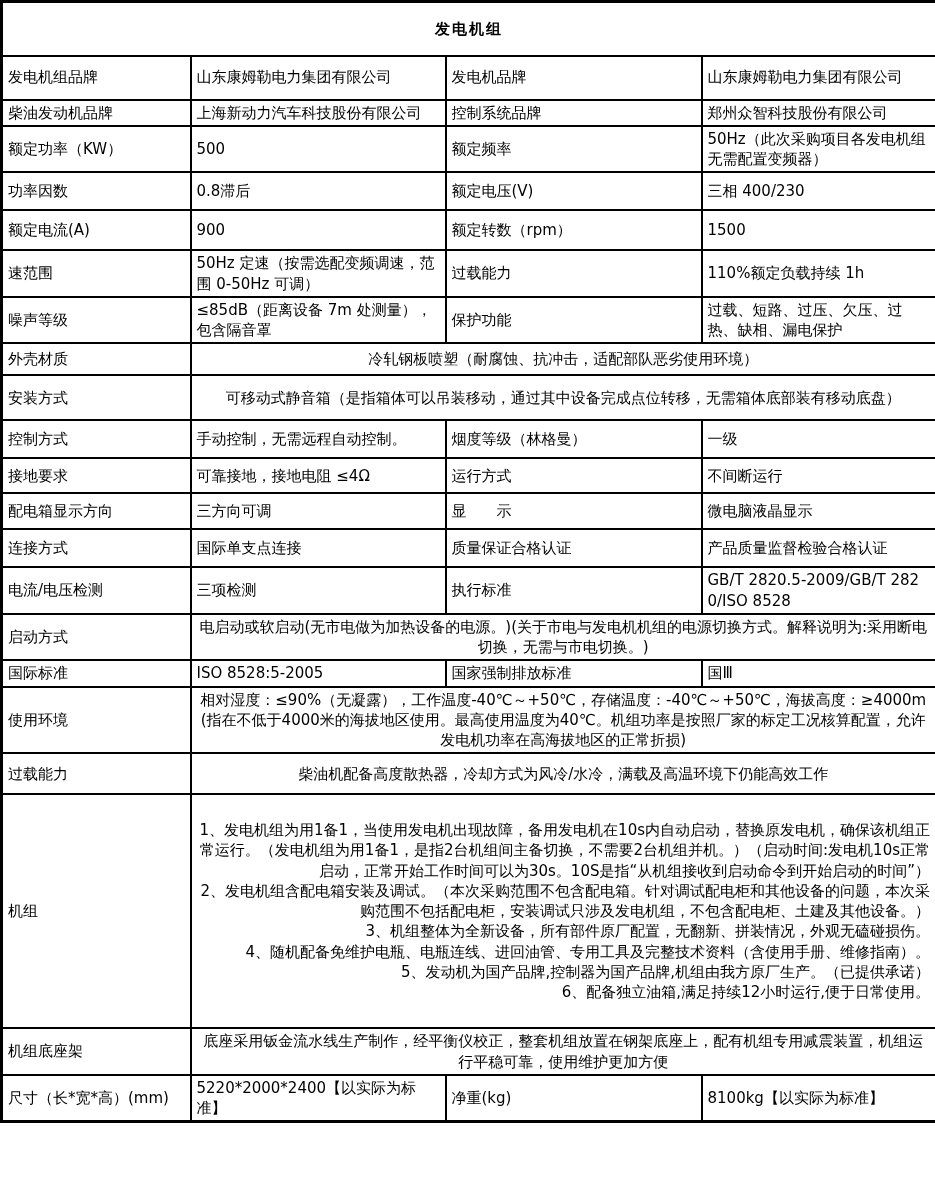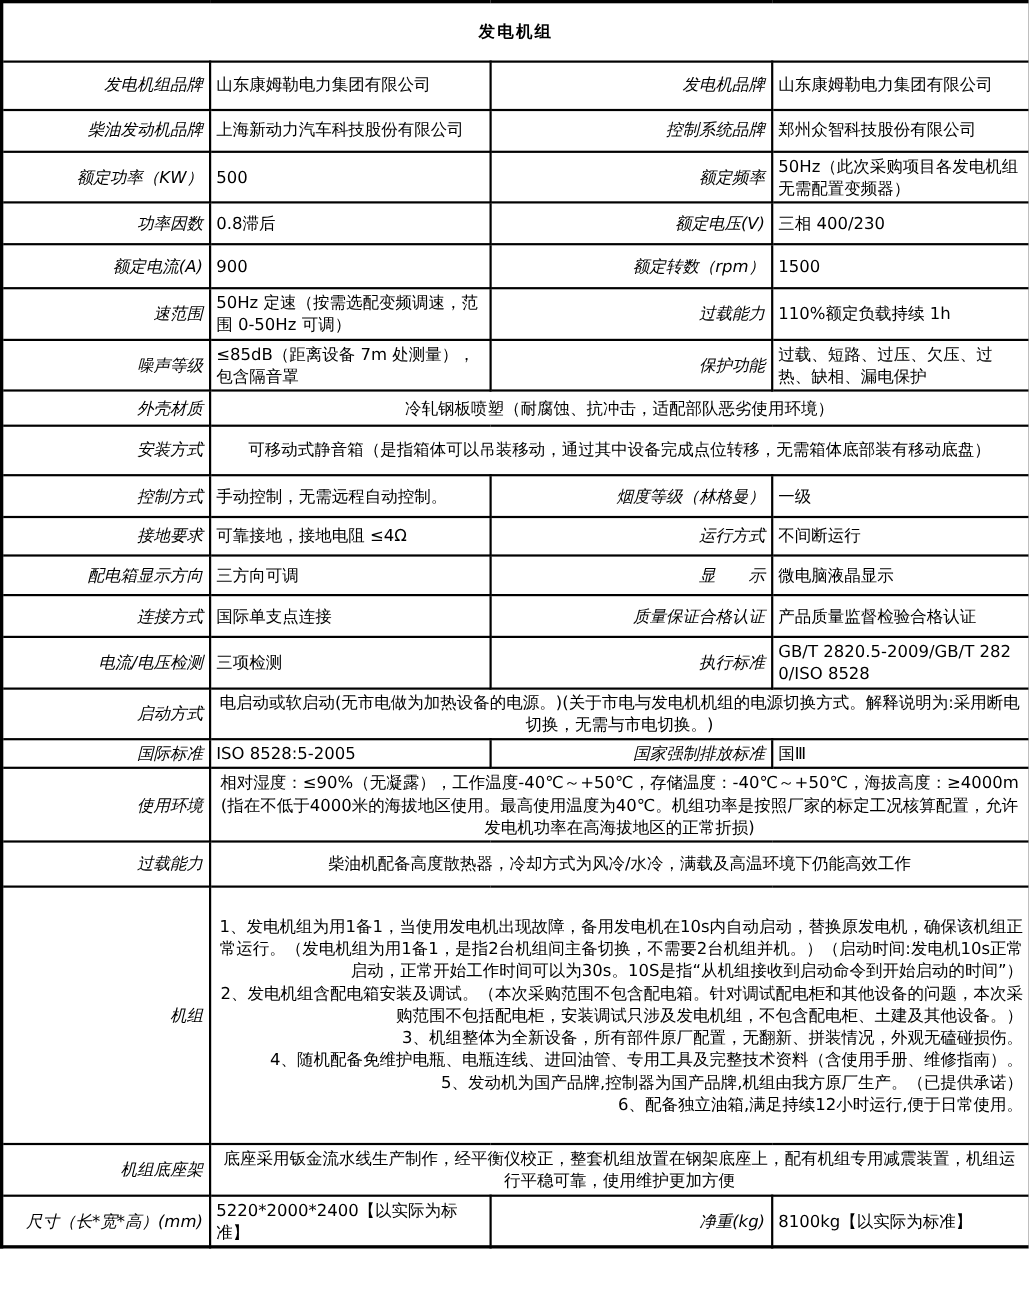--- a/index.html
+++ b/index.html
@@ -26,21 +26,21 @@
     overflow:hidden;
     word-break:break-all;
   }
   td.title-cell{
     font-size:27px;
     font-weight:bold;
     text-align:center;
     letter-spacing:2px;
     padding:10px 0;
   }
-  td.lbl{ text-align:right;font-style:italic; }
+  td.lbl{ text-align:left; }
   td.val{ text-align:left; }
   td.val-ctr{ text-align:center; }
   td.pre{ white-space:pre-wrap; text-align:right; }
 </style>
 </head>
 <body>
 
 <div class="doc">
   <table class="spec">
     <colgroup>
@@ -55,21 +55,21 @@
       <td class="title-cell" colspan="4">发电机组</td>
     </tr>
 
     <tr style="height:44px">
       <td class="lbl">发电机组品牌</td>
       <td class="val">山东康姆勒电力集团有限公司</td>
       <td class="lbl">发电机品牌</td>
       <td class="val">山东康姆勒电力集团有限公司</td>
     </tr>
 
-    <tr style="height:38px">
+    <tr style="height:26px">
       <td class="lbl">柴油发动机品牌</td>
       <td class="val">上海新动力汽车科技股份有限公司</td>
       <td class="lbl">控制系统品牌</td>
       <td class="val">郑州众智科技股份有限公司</td>
     </tr>
 
     <tr style="height:46px">
       <td class="lbl">额定功率（KW）</td>
       <td class="val">500</td>
       <td class="lbl">额定频率</td>

